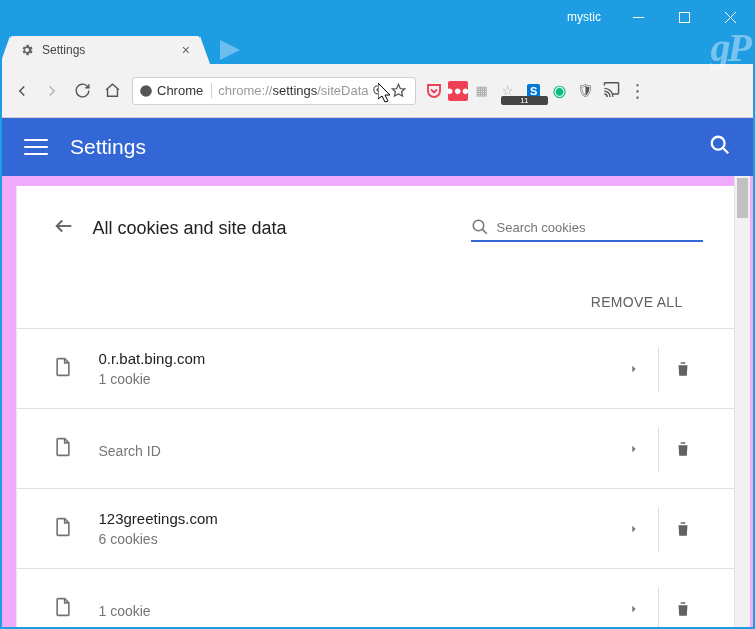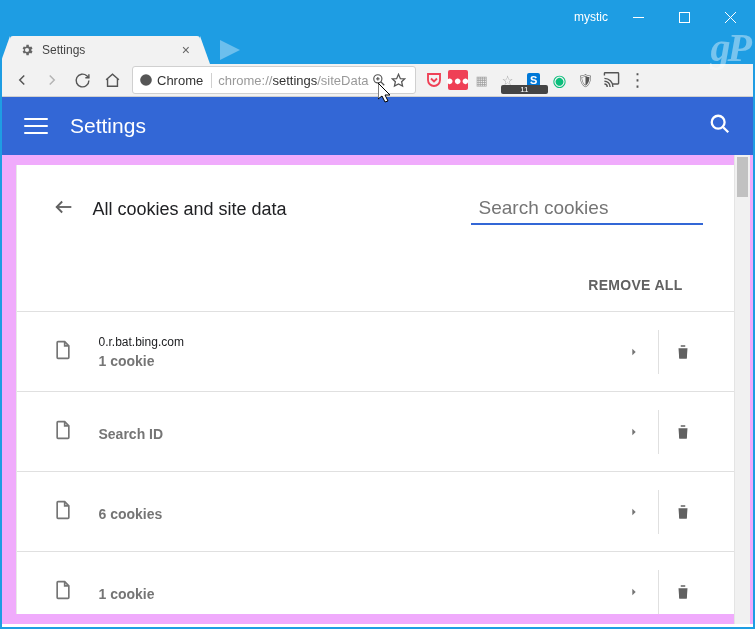--- a/index.html
+++ b/index.html
@@ -1,37 +1,37 @@
 <!DOCTYPE html>
 <html><head>
 <meta charset="utf-8">
 <style>
   * { box-sizing: border-box; margin: 0; padding: 0; }
   body { font-family: "Segoe UI", Arial, sans-serif; background: #fff; width: 755px; height: 629px; overflow: hidden; border: 2px solid #1E9DE3; }
   
   
   .titlebar { height: 30px; background: #1E9DE3; display: flex; align-items: center; justify-content: flex-end; position: relative; }
-  .titlebar .user { color: #fff; font-size: 12px; margin-right: 7px; }
+  .titlebar .user { color: #fff; font-size: 12px; margin-right: 14px; }
   .titlebar .win-btn { width: 46px; height: 30px; display: flex; align-items: center; justify-content: center; color: #fff; cursor: default; }
   .titlebar .win-btn svg { stroke: #fff; stroke-width: 1; fill: none; }
   
   
   .tabstrip { height: 32px; background: #1E9DE3; display: flex; align-items: flex-end; padding-left: 8px; position: relative; }
   .tab { background: #F2F2F2; height: 28px; display: flex; align-items: center; padding: 0 10px; border-radius: 3px 3px 0 0; width: 190px; position: relative; gap: 8px; }
   .tab::before, .tab::after { content:""; position:absolute; bottom:0; width:0; height:0; border-bottom: 28px solid #F2F2F2; }
   .tab::before { left:-10px; border-left: 10px solid transparent; }
   .tab::after  { right:-10px; border-right: 10px solid transparent; }
   .tab .favicon svg { display:block; }
   .tab .title { font-size: 12px; color: #444; flex:1; }
   .tab .close { font-size: 14px; color: #666; }
   .newtab { width:0;height:0;border-top:10px solid transparent;border-bottom:10px solid transparent;border-left:20px solid rgba(255,255,255,0.35); margin-left:20px; margin-bottom:4px; }
   .gp { position:absolute; right:4px; top: -8px; color:#fff; opacity:0.4; font-family: "Times New Roman", serif; font-style: italic; font-size: 40px; letter-spacing:-3px;font-weight:bold; }
   
   
-  .toolbar { height: 33px; background: #F2F2F2; display: flex; align-items: center; padding: 0 6px; gap: 2px; border-bottom: 1px solid #D0D0D0; }
+  .toolbar { height: 54px; background: #F2F2F2; display: flex; align-items: center; padding: 0 6px; gap: 2px; border-bottom: 1px solid #D0D0D0; }
   .nav-ico { width: 28px; height: 28px; display: flex; align-items: center; justify-content: center; color: #555; border-radius: 14px; }
   .nav-ico.disabled { color: #B5B5B5; }
   .omnibox { flex: 0 0 280px; height: 28px; background: #fff; border: 1px solid #D0D0D0; border-radius: 3px; display: flex; align-items: center; padding: 0 6px; margin: 0 4px; font-size: 13px; color: #333; }
   .omnibox .chip { display:flex; align-items:center; gap:4px; color:#333; font-size:13px; border-right:1px solid #D0D0D0; padding-right:8px; margin-right:6px; }
   .omnibox .url { color:#999; flex:1; white-space:nowrap; overflow:hidden; }
   .omnibox .url .dark { color:#333; }
   .omnibox .obico { width:20px; display:flex; justify-content:center; color:#555; }
   .ext { width: 24px; height:24px; display:flex; align-items:center; justify-content:center; font-size:13px; }
   .ext.red { background:#EF4056; color:#fff; border-radius:2px; width:20px; height:20px; }
   .ext.pocket { color:#EF4056; }
@@ -48,30 +48,30 @@
   .content-wrap { background:#f0abfc; height: calc(629px - 2px - 30px - 32px - 38px - 58px); display:flex; justify-content:center; padding: 10px; position:relative; overflow:hidden; }
   .card { background:#fff; width: 724px; padding: 28px 0 0 0; height:100%; overflow:hidden; position:relative; border-left:1px solid #e8e8e8; border-right:1px solid #e8e8e8; }
   .scrollbar { position:absolute; right:3px; top:0; width:16px; bottom:0; background:#F1F1F1; border-left:1px solid #E4E4E4; }
   .scrollbar .thumb { position:absolute; top:2px; left:2px; right:2px; height:40px; background:#C1C1C1; border-radius:0; }
   
   .header-row { display:flex; align-items:center; padding: 0 36px 22px 36px; }
   .back-arrow { width:28px; color:#616161; }
   .page-title { font-size: 18px; color:#202124; font-weight:500; flex:0 0 auto; margin-left:12px; }
   .searchbox { margin-left:auto; width: 232px; border-bottom: 2px solid #3367D6; display:flex; align-items:center; padding: 4px 0; }
   .searchbox svg { stroke:#757575; margin-right:8px; }
-  .searchbox input { border:none; outline:none; font-size:19px; color:#333; flex:1; background:transparent; }
+  .searchbox input { border:none; outline:none; font-size:13px; color:#333; flex:1; background:transparent; }
   .searchbox input::placeholder { color:#757575; }
   
-  .remove-all { text-align:right; padding: 30px 56px 18px 0; color:#616161; font-size:14px; font-weight:700; letter-spacing:0.3px; }
+  .remove-all { text-align:right; padding: 30px 56px 18px 0; color:#616161; font-size:14px; font-weight:400; letter-spacing:0.3px; }
   
   .row { display:flex; align-items:center; height:80px; padding:0 36px; border-top:1px solid #E0E0E0; }
   .row .doc-ico { width:28px; margin-right:18px; color:#757575; }
   .row .labels { flex:1; }
-  .row .domain { font-size:12px; color:#202124; }
-  .row .sub { font-size:14px; color:#757575; margin-top:4px;font-weight:bold; }
+  .row .domain { font-size:15px; color:#202124; }
+  .row .sub { font-size:14px; color:#757575; margin-top:4px; }
   .row .expand { width:40px; color:#757575; display:flex; justify-content:center; }
   .row .sep { width:1px; height:44px; background:#E0E0E0; margin:0 4px; }
   .row .trash { width:40px; color:#616161; display:flex; justify-content:center; }
   
   .cursor { position:absolute; left:378px; top:83px; pointer-events:none; z-index:99; }
 </style>
 </head>
 <body>
 
 <div class="titlebar">
@@ -253,20 +253,21 @@
               <rect x="7" y="8" width="10" height="12" rx="1"></rect>
             </svg>
           </div>
   </div>
         <div class="row">
     <div class="doc-ico"><svg width="20" height="20" viewBox="0 0 24 24" fill="none" stroke="currentColor" stroke-width="2">
               <path d="M14 2H6a1 1 0 00-1 1v18a1 1 0 001 1h12a1 1 0 001-1V7z"></path>
               <polyline points="14 2 14 7 19 7"></polyline>
             </svg></div>
     <div class="labels">
+      <div class="domain">123greetings.com</div>
       <div class="sub">6 cookies</div>
     </div>
     <div class="expand">
             <svg width="10" height="10" viewBox="0 0 24 24" fill="currentColor">
               <polygon points="8 4 16 12 8 20"></polygon>
             </svg>
           </div>
     <div class="sep"></div>
     <div class="trash">
             <svg width="18" height="18" viewBox="0 0 24 24" fill="currentColor">

